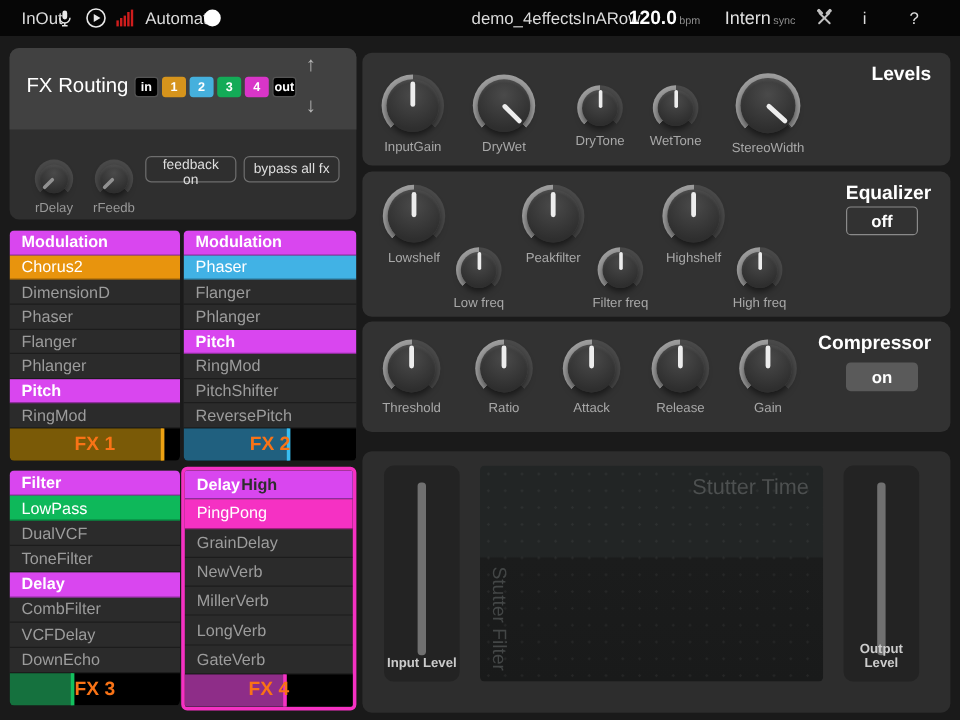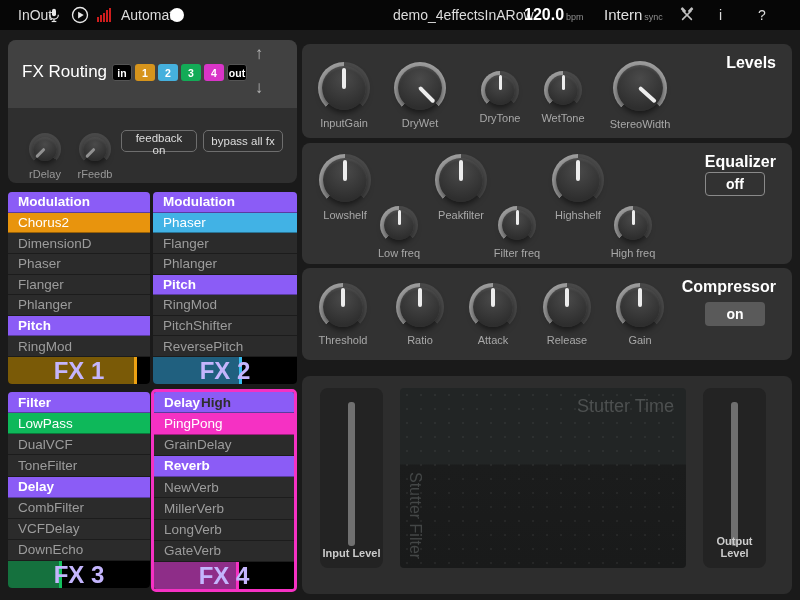--- a/index.html
+++ b/index.html
@@ -42,28 +42,28 @@
   #arrow-down{position:absolute;top:38px;left:0;width:22px;font-size:17px;}
   .rt-btn{position:absolute;top:90px;height:22px;background:transparent;border:1px solid #6e6e6e;
           border-radius:5px;color:#dedede;font-size:11.5px;font-family:inherit;}
   #feedback-btn{left:113px;width:76px;}
   #bypass-btn{left:195px;width:80px;}
   
   .fxlist{position:absolute;background:#2b2b2b;display:flex;flex-direction:column;
           border-radius:4px;overflow:hidden;box-sizing:border-box;}
   .fxrow{flex:1;display:flex;align-items:center;padding-left:10px;font-size:13.5px;color:#9c9c9c;
          border-bottom:1px solid rgba(0,0,0,0.35);white-space:nowrap;}
-  .fxrow.header{background:#8b5cf6;color:#fff;font-weight:bold;}
+  .fxrow.header{background:#d946ef;color:#fff;font-weight:bold;}
   .fxrow.selected{color:#fff;}
   .fxrow .ghost{color:#2e2e2e;margin-left:1px;}
   .fxbar{flex:0 0 27px;position:relative;background:#000;}
   .fxbar .fill{position:absolute;left:0;top:0;bottom:0;}
   .fxbar .divider{position:absolute;top:0;bottom:0;width:3px;margin-left:-2px;}
   .fxbar .barname{position:absolute;inset:0;display:flex;align-items:center;justify-content:center;
-                  color:#c4b5fd;font-weight:bold;font-size:24px;}
+                  color:#f97316;font-weight:bold;font-size:16px;}
   
   .sec-title{position:absolute;top:10px;right:16px;color:#fff;font-weight:bold;font-size:16px;}
   #sec-levels{left:302px;top:44px;width:490px;height:94px;}
   #sec-eq{left:302px;top:143px;width:490px;height:121px;}
   #sec-comp{left:302px;top:268px;width:490px;height:92px;}
   #sec-bottom{left:302px;top:376px;width:490px;height:218px;background:#2d2d2d;}
   .toggle{position:absolute;display:flex;align-items:center;justify-content:center;color:#fff;
           font-weight:bold;font-size:14px;border-radius:4px;font-family:inherit;}
   #eq-toggle{right:27px;top:29px;width:60px;height:24px;border:1px solid #8a8a8a;background:transparent;}
   #comp-toggle{right:27px;top:34px;width:60px;height:24px;border:none;background:#5a5a5a;}
@@ -286,23 +286,20 @@
         <div class="fxrow header">
           <span>Delay</span>
           <span class="ghost">High</span>
         </div>
         <div class="fxrow selected" style="background: rgb(245, 49, 195);">
           <span>PingPong</span>
         </div>
         <div class="fxrow item">
           <span>GrainDelay</span>
         </div>
-        <div class="fxrow header">
-          <span>Reverb</span>
-        </div>
         <div class="fxrow item">
           <span>NewVerb</span>
         </div>
         <div class="fxrow item">
           <span>MillerVerb</span>
         </div>
         <div class="fxrow item">
           <span>LongVerb</span>
         </div>
         <div class="fxrow item">

